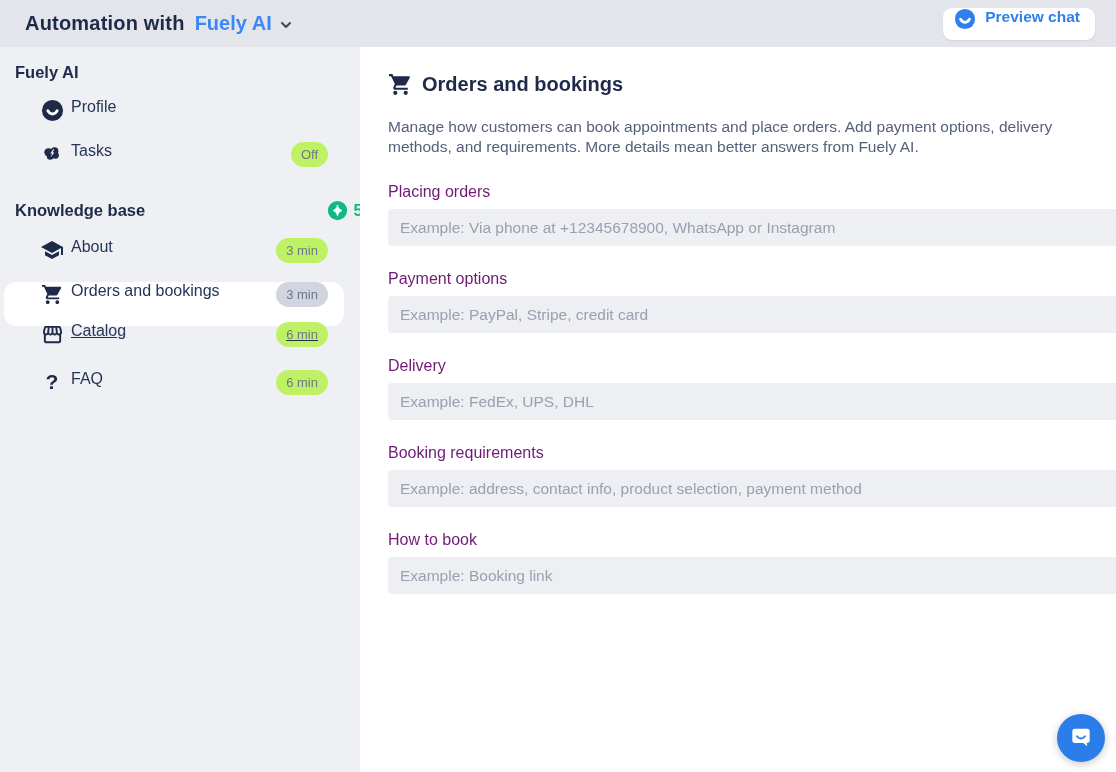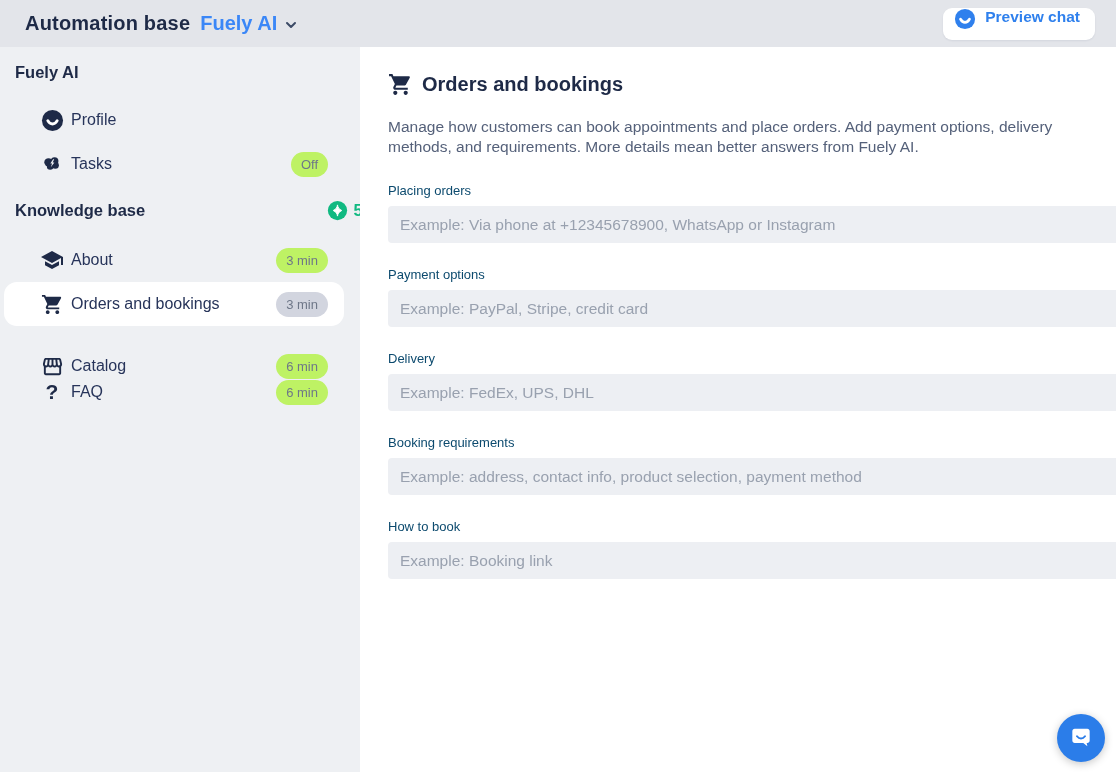--- a/index.html
+++ b/index.html
@@ -45,21 +45,21 @@
   .app-name { top:16px; }
   .kb-row { position:absolute; top:145px; left:0; width:435px; height:36px;
     display:flex; align-items:center; }
   .kb-row .side-heading { position:static; }
   .kb-row { padding:0 31px 0 15px; }
   .kb-credits { margin-left:auto; display:flex; align-items:center; gap:6px; }
   .kb-credits .count { font-size:16.5px; font-weight:600; color:#10b981; }
   .gem { width:21px; height:21px; }
   .nav-item {
     position:absolute; left:4px; width:340px; height:44px;
-    display:flex; align-items:center;
+    display:flex; align-items:flex-start;
     padding:0 16px 0 36px; border-radius:13px; cursor:pointer;
   }
   .nav-item.selected { background:#ffffff; }
   .nav-icon { width:24px; height:24px; flex:0 0 24px; display:flex; align-items:center; justify-content:center; }
   .nav-label { margin-left:7px; font-size:16px; color:#27345a; }
   .pill {
     margin-left:auto;
     background:#bef264; color:#6e7788;
     font-size:13px; line-height:1;
     padding:6px 10px; border-radius:999px;
@@ -73,21 +73,21 @@
   }
   .main-title-row { display:flex; align-items:center; gap:9px; height:28px; }
   .main-title { font-size:20px; font-weight:700; color:#1e2a47; }
   .main-desc {
     margin-top:19px; width:710px;
     font-size:15.5px; line-height:20px; color:#55617a;
   }
   .form { margin-top:26px; width:708px; }
   .field-group { margin-bottom:24px; }
   .field-label {
-    display:block; font-size:13px; color:#0c4a6e; margin-bottom:8px;
+    display:block; font-size:16px; color:#701a75; margin-bottom:8px;
   }
   .field-input {
     width:832px; height:37px;
     background:#edeff3; border:none; border-radius:4px;
     padding:0 12px; font-family:"Liberation Sans", sans-serif;
     font-size:15.5px; color:#22304f; outline:none;
   }
   .field-input::placeholder { color:#99a1af; opacity:1; }
   
   .launcher {
@@ -95,21 +95,21 @@
     border-radius:50%; background:#2b7de9; border:none; cursor:pointer;
     display:flex; align-items:center; justify-content:center;
     box-shadow:0 2px 8px rgba(0,0,0,.22);
   }
   .launcher svg { width:26px; height:26px; }
 </style>
 </head>
 <body>
 
 <div class="header">
-  <span class="header-title">Automation base</span>
+  <span class="header-title">Automation with</span>
   <span class="brand-select">
     <span class="brand-name">Fuely AI</span>
     <svg class="chevron-down" viewBox="0 0 24 24" fill="none" stroke="#3c4a66" stroke-width="3" stroke-linecap="round" stroke-linejoin="round">
         <path d="M6 9l6 6 6-6"></path>
       </svg>
   </span>
   <span class="header-spacer"></span>
   <button class="preview-chat-btn">
     <svg class="smiley" viewBox="0 0 24 24">
       <circle cx="12" cy="12" r="11" fill="#2f80ed"></circle>
@@ -172,21 +172,21 @@
   <div class="nav-item selected" style="top:235px;">
     <span class="nav-icon">
       <svg viewBox="0 0 24 24" width="23" height="23" fill="#1e2a47">
         <path d="M7 18c-1.1 0-1.99.9-1.99 2S5.9 22 7 22s2-.9 2-2-.9-2-2-2zM1 2v2h2l3.6 7.59-1.35 2.45c-.16.28-.25.61-.25.96 0 1.1.9 2 2 2h12v-2H7.42c-.14 0-.25-.11-.25-.25l.03-.12.9-1.63h7.45c.75 0 1.41-.41 1.75-1.03l3.58-6.49c.08-.14.12-.31.12-.49 0-.55-.45-1-1-1H5.21l-.94-2H1zm16 16c-1.1 0-1.99.9-1.99 2s.89 2 1.99 2 2-.9 2-2-.9-2-2-2z"></path>
       </svg>
     </span>
     <span class="nav-label">Orders and bookings</span>
     <span class="pill">3 min</span>
   </div>
 
-  <div class="nav-item" style="top:297px;">
+  <div class="nav-item" style="top:275px;text-decoration:underline;">
     <span class="nav-icon">
       <svg viewBox="0 0 24 24" width="23" height="23" fill="#1e2a47">
         <path d="M21.9 8.89l-1.05-4.37c-.22-.9-1-1.52-1.91-1.52H5.05c-.9 0-1.69.63-1.9 1.52L2.1 8.89c-.24 1.02-.02 2.06.62 2.88.08.11.19.19.28.29V19c0 1.1.9 2 2 2h14c1.1 0 2-.9 2-2v-6.94c.09-.09.2-.18.28-.28.64-.82.87-1.87.62-2.89zm-2.99-3.9l1.05 4.37c.1.42.01.84-.25 1.17-.14.18-.44.47-.94.47-.61 0-1.14-.49-1.21-1.14L16.98 5l1.93-.01zM13 5h1.96l.54 4.52c.05.39-.07.78-.33 1.07-.22.26-.54.41-.95.41-.67 0-1.22-.59-1.22-1.31V5zM8.49 9.52L9.04 5H11v4.69c0 .72-.55 1.31-1.29 1.31-.34 0-.65-.15-.89-.41-.25-.29-.38-.68-.33-1.07zm-4.45-.16L5.05 5h1.97l-.58 4.86c-.08.65-.6 1.14-1.21 1.14-.49 0-.8-.29-.93-.47-.27-.32-.36-.75-.26-1.11zM5 19v-6.03c.08.01.15.03.23.03.87 0 1.66-.36 2.24-.95.6.6 1.4.95 2.31.95.87 0 1.65-.36 2.23-.93.59.57 1.39.93 2.29.93.84 0 1.64-.35 2.24-.95.58.59 1.37.95 2.24.95.08 0 .15-.02.23-.03V19H5z"></path>
       </svg>
     </span>
     <span class="nav-label">Catalog</span>
     <span class="pill">6 min</span>
   </div>
 
   <div class="nav-item" style="top:323px;">

